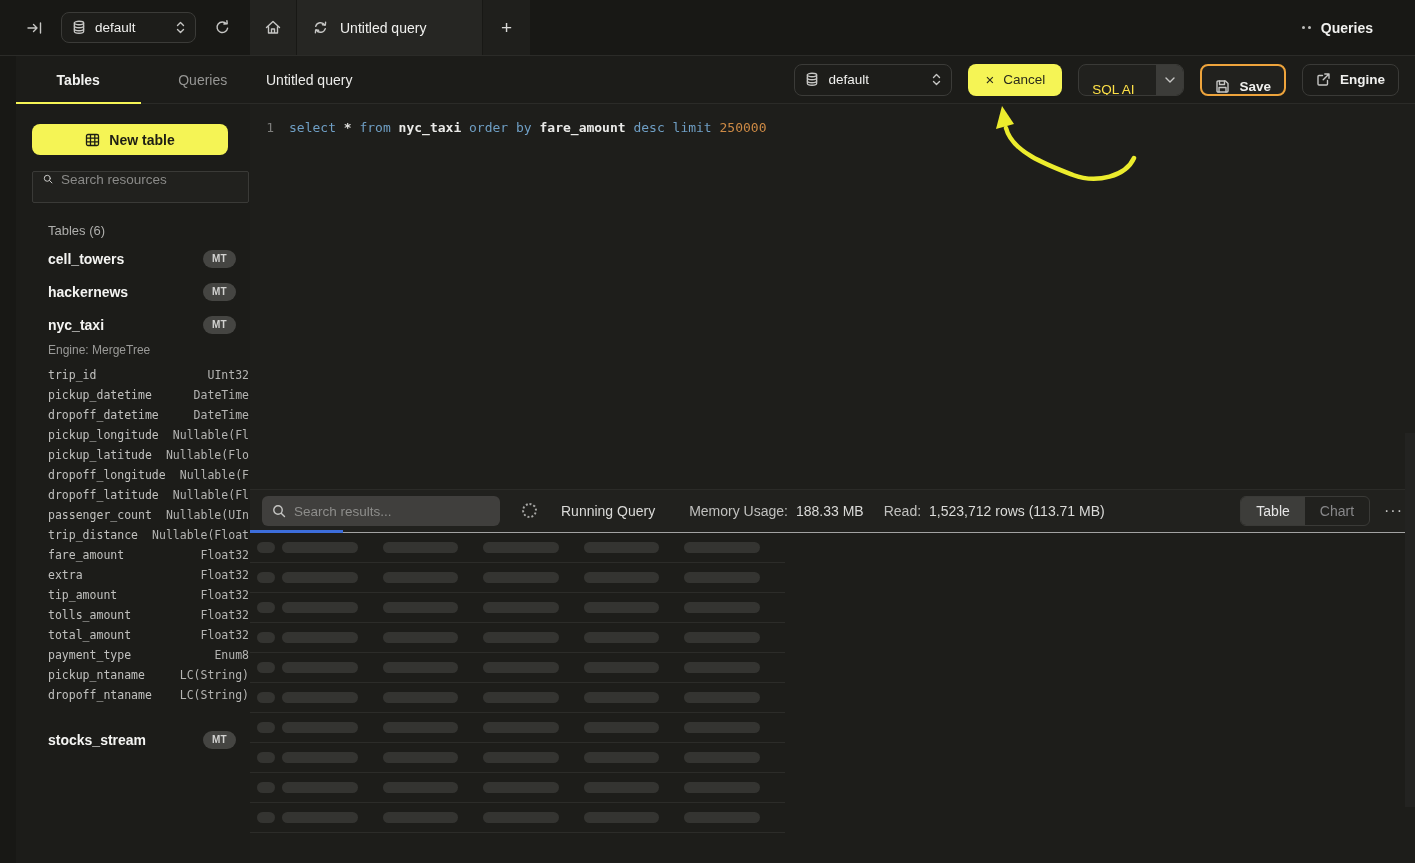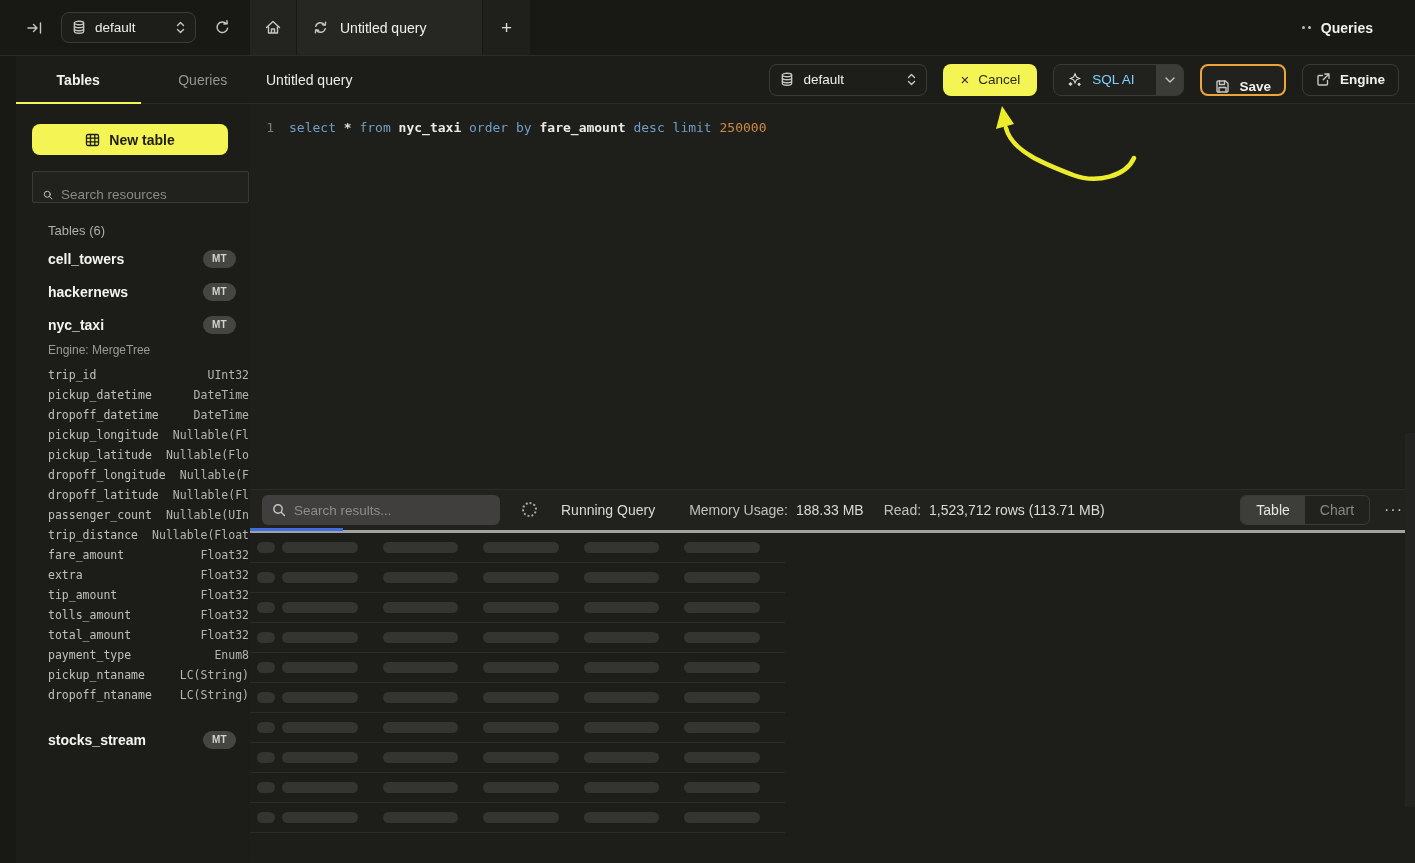--- a/index.html
+++ b/index.html
@@ -38,21 +38,21 @@
     background:#1c1c19; border-right:1px solid #292926; }
   .side-tabs { display:flex; height:48px; border-bottom:1px solid #2a2a27; }
   .side-tab { flex:1; background:none; border:none; color:#969694; font-size:14px; cursor:pointer; position:relative; }
   .side-tab.active { color:#f2f2f0; font-weight:600; }
   .side-tab.active::after { content:""; position:absolute; left:0; right:0; bottom:-1px; height:2px;
     background:var(--accent-yellow, #f5f455); }
   .new-table-btn { display:flex; align-items:center; justify-content:center; gap:9px;
     margin:20px 16px 0; width:196px; height:31px; background:var(--accent-yellow,#f5f455);
     color:#1d1d14; border:none; border-radius:8px; font-size:14px; font-weight:600; cursor:pointer;
     font-family:"Liberation Sans", sans-serif; }
-  .search-box { display:flex; align-items:flex-end; gap:8px; margin:16px 16px 16px; height:32px;
+  .search-box { display:flex; align-items:flex-start; gap:8px; margin:16px 16px 16px; height:32px;
     padding:0 10px; background:#21211e; border:1px solid #3a3a37; border-radius:2px; }
   .search-box input { flex:1; background:none; border:none; outline:none; color:#d8d8d6;
     font-size:13.5px; font-family:"Liberation Sans", sans-serif; }
   .search-box input::placeholder { color:#8a8a88; }
   .section-label { margin:20px 16px 0; padding-left:16px; color:#aeaeac; font-size:13px; }
   .table-list { margin-top:4px; }
   .table-row { display:flex; align-items:center; height:33px; padding:0 29px 0 32px; cursor:pointer; }
   .table-row .t-name { color:#f4f4f2; font-size:14px; font-weight:600; flex:1; }
   .badge { background:#454542; color:#d2d2d0; font-size:10px; font-weight:700; letter-spacing:.3px;
     border-radius:10px; padding:4px 9px; line-height:1; }
@@ -68,39 +68,39 @@
   .main { position:absolute; left:250px; top:56px; width:1165px; height:807px; background:#1e1e1b; }
   .query-header { height:48px; background:#1c1c19; border-bottom:1px solid #2b2b28;
     display:flex; align-items:center; padding:0 16px; gap:16px; }
   .qh-title { font-size:14px; color:#ececea; flex:1; }
   .db-select-main { width:158px; height:32px; }
   .btn { height:32px; display:flex; align-items:center; gap:9px; border-radius:8px;
     font-size:13.5px; cursor:pointer; font-family:"Liberation Sans", sans-serif; }
   .cancel-btn { background:var(--accent-yellow,#f5f455); color:#2a2a1c; border:none; padding:0 17px; font-weight:400; }
   .cancel-x { font-size:15px; line-height:1; }
   .sqlai-btn { border:1px solid #3a3a37; background:#21211e; overflow:hidden; padding:0; }
-  .sqlai-main { display:flex; align-items:center; gap:9px; padding:8px 13px; height:100%; color:#7dd3fc; }
+  .sqlai-main { display:flex; align-items:center; gap:9px; padding:8px 13px; height:100%; color:#fde047;flex-direction:column; }
   .sqlai-chevron { width:27px; height:100%; background:#3c3c39; display:flex; align-items:center; justify-content:center; }
   .save-btn { border:2px solid var(--save-border,#eea43c); background:#21211e; color:#f0f0ee; padding:0 13px; font-weight:600;align-items:flex-end; }
   .share-btn { border:1px solid #3a3a37; background:transparent; color:#f0f0ee; padding:0 13px; font-weight:600; }
 
   
   .editor { position:relative; height:385px; background:#1e1e1b; cursor:text; }
   .code-row { display:flex; padding-top:14px; font-family:"DejaVu Sans Mono", monospace; font-size:13px; line-height:19px; }
   .gutter { width:24px; text-align:right; color:#7d7d7b; flex:0 0 auto; }
   .code-line { padding-left:15px; white-space:pre; }
   .tok-keyword { color:var(--sql-keyword,#6f9fc5); }
   .tok-identifier { color:#eaeae8; font-weight:700; }
   .tok-operator { color:#e2e2e0; font-weight:700; }
   .tok-number { color:var(--sql-number,#cd8a45); }
   .annotation-arrow { position:absolute; left:735px; top:0; pointer-events:none; }
 
   
   .results-toolbar { position:relative; height:44px; background:#21211e; border-top:1px solid #2b2b28;
-    border-bottom:3px solid #a3a3a3; display:flex; align-items:center; padding:0 12px; }
+    border-bottom:1px solid #a3a3a3; display:flex; align-items:center; padding:0 12px; }
   .results-search { width:238px; height:30px; background:#403f3d; border:none; border-radius:6px;
     display:flex; align-items:center; gap:8px; padding:0 10px; margin-right:22px; }
   .results-search input { flex:1; background:none; border:none; outline:none; color:#d8d8d6;
     font-size:13.5px; font-family:"Liberation Sans", sans-serif; }
   .results-search input::placeholder { color:#8d8d8b; }
   .status-group { display:flex; gap:24px; margin-right:34px; }
   .spinner { width:15px; height:15px; border:2px dotted #a8a8a6; border-radius:50%; animation:spin 1.1s linear infinite; }
   @keyframes spin { to { transform:rotate(360deg); } }
   .status-text { color:#dadad8; font-size:14px; }
   .stat { display:flex; align-items:center; gap:8px; margin-right:20px; }

